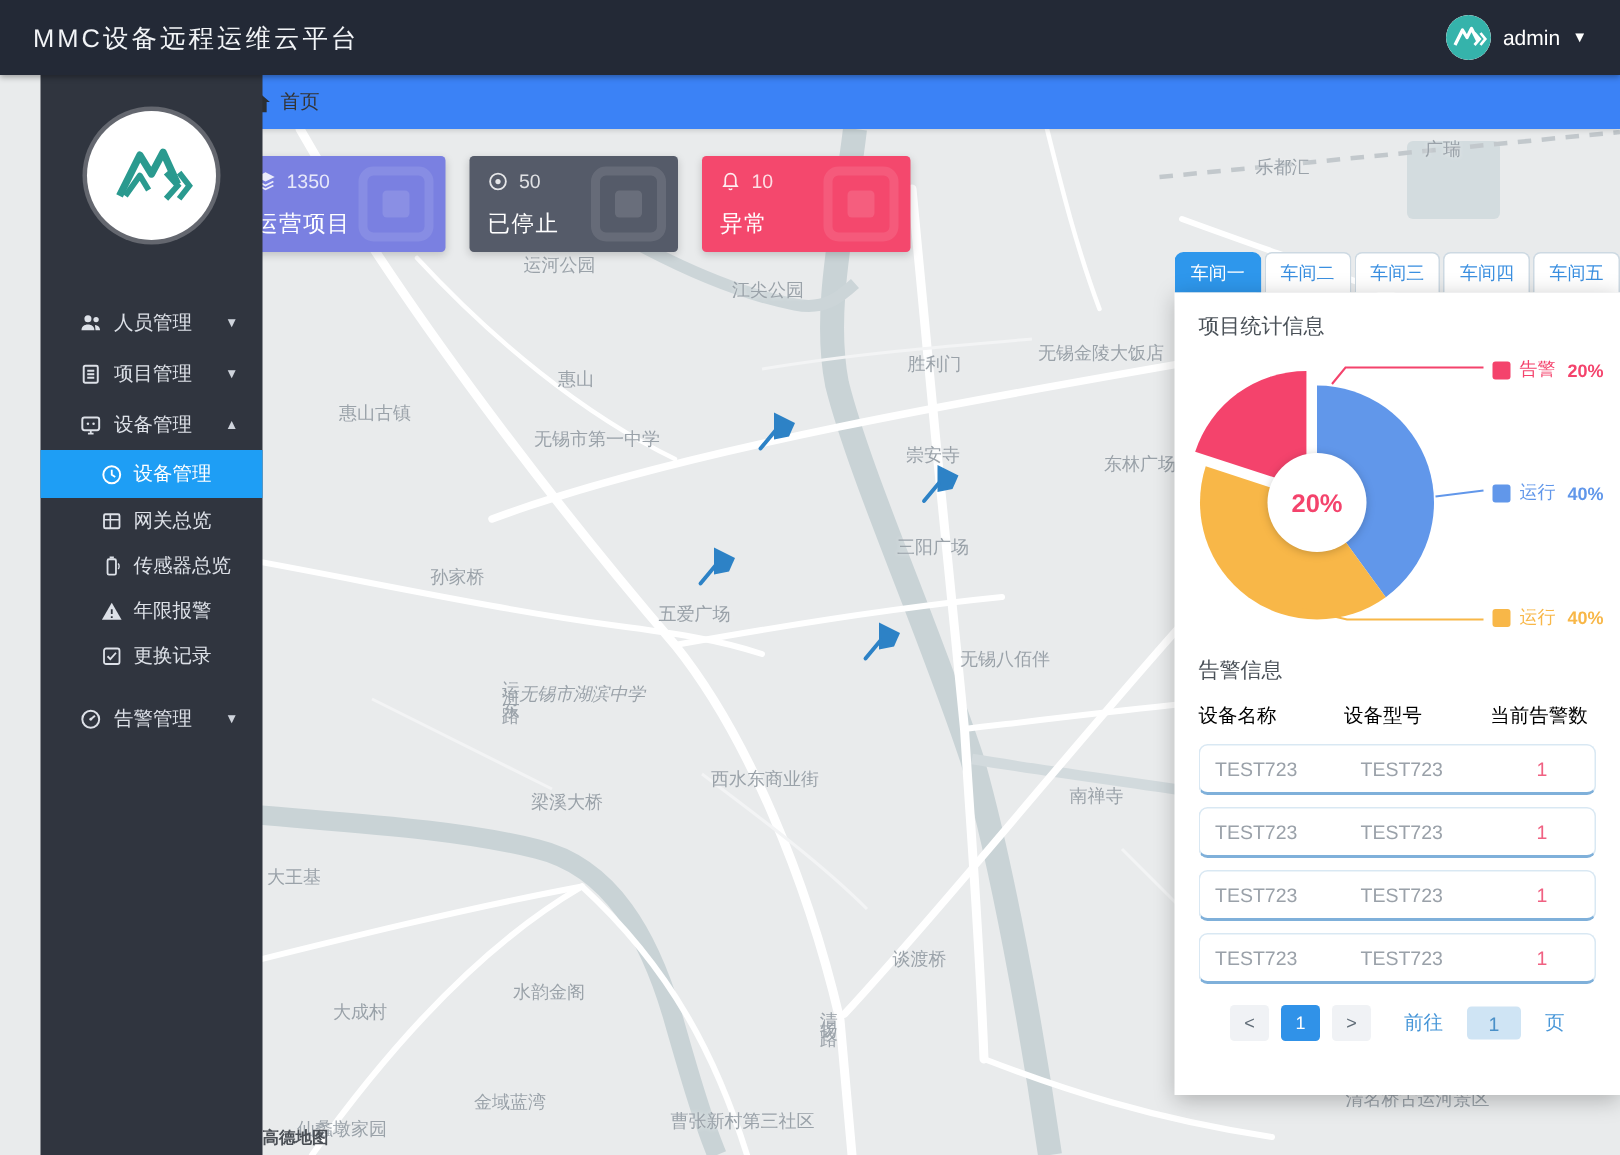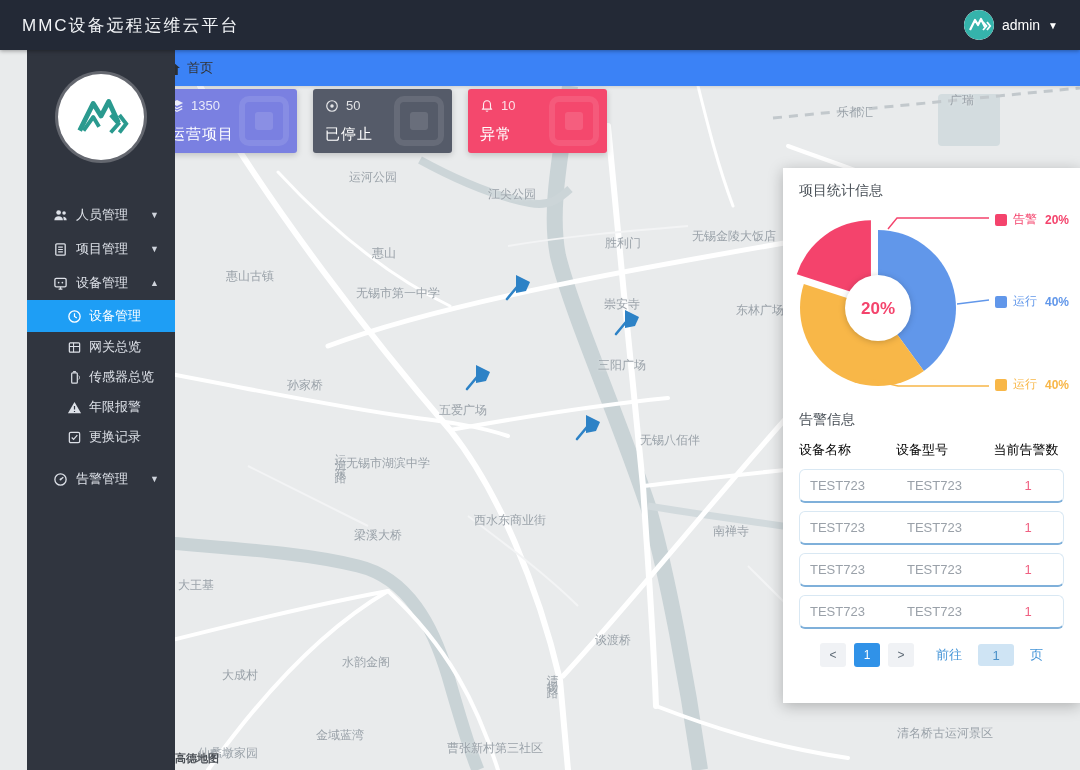--- a/index.html
+++ b/index.html
@@ -43,21 +43,21 @@
   .map { position:absolute; left:148px; top:86px; width:932px; height:684px;
     background:#e9ebec; overflow:hidden; }
   .map-label { position:absolute; transform:translate(-50%,-50%); color:#9aa2a9;
     font-size:12px; white-space:nowrap; pointer-events:none; text-shadow:0 0 3px #eceeef; }
   .map-label.vertical { writing-mode:vertical-rl; letter-spacing:6px; }
   .map-pin { position:absolute; width:30px; height:30px; transform:translate(-50%,-60%); cursor:pointer; }
   .map-attrib { position:absolute; left:8px; bottom:4px; display:flex; align-items:center; gap:4px;
     font-size:11px; font-weight:bold; color:#4a4f55; }
 
   
-  .cards { position:absolute; left:158px; top:89px; display:flex; gap:16px; z-index:20; }
+  .cards { position:absolute; left:158px; top:104px; display:flex; gap:16px; z-index:20; }
   .card { width:139px; height:64px; border-radius:3px; padding:9px 12px; position:relative;
     color:#fff; overflow:hidden; box-shadow:0 2px 6px rgba(0,0,0,.18); cursor:pointer; }
   .card-top { display:flex; align-items:center; gap:7px; font-size:13px; color:rgba(255,255,255,.82); }
   .card-top svg { width:14px; height:14px; }
   .card-label { margin-top:12px; font-size:15px; letter-spacing:1px; }
   .chip { position:absolute; right:8px; top:50%; transform:translateY(-50%);
     width:50px; height:50px; border:6px solid rgba(255,255,255,.10); border-radius:10px; }
   .chip::after { content:""; position:absolute; left:50%; top:50%; transform:translate(-50%,-50%);
     width:18px; height:18px; background:rgba(255,255,255,.12); border-radius:3px; }
 
@@ -147,21 +147,21 @@
         <span class="map-label" style="left: 475px; top: 157px;">胜利门</span>
         <span class="map-label" style="left: 586px; top: 150px;">无锡金陵大饭店</span>
         <span class="map-label" style="left: 474px; top: 218px;">崇安寺</span>
         <span class="map-label" style="left: 612px; top: 224px;">东林广场</span>
         <span class="map-label" style="left: 474px; top: 279px;">三阳广场</span>
         <span class="map-label" style="left: 157px; top: 299px;">孙家桥</span>
         <span class="map-label" style="left: 315px; top: 324px;">五爱广场</span>
         <span class="map-label" style="left: 10px; top: 282px;">市青</span>
         <span class="map-label" style="left: 14px; top: 314px;">中学</span>
         <span class="map-label vertical" style="left: 192px; top: 370px;">运河东路</span>
-        <span class="map-label" style="left: 240px; top: 377px;">无锡市湖滨中学</span>
+        <span class="map-label" style="left: 240px; top: 377px; font-style: italic;">无锡市湖滨中学</span>
         <span class="map-label" style="left: 522px; top: 354px;">无锡八佰伴</span>
         <span class="map-label" style="left: 362px; top: 434px;">西水东商业街</span>
         <span class="map-label" style="left: 583px; top: 445px;">南禅寺</span>
         <span class="map-label" style="left: 230px; top: 449px;">梁溪大桥</span>
         <span class="map-label" style="left: 48px; top: 499px;">大王基</span>
         <span class="map-label" style="left: 92px; top: 589px;">大成村</span>
         <span class="map-label" style="left: 218px; top: 576px;">水韵金阁</span>
         <span class="map-label" style="left: 192px; top: 649px;">金域蓝湾</span>
         <span class="map-label" style="left: 80px; top: 667px;">仙蠡墩家园</span>
         <span class="map-label" style="left: 347px; top: 662px;">曹张新村第三社区</span>
@@ -356,20 +356,27 @@
             <path d="M6.8 13.3a1.3 1.3 0 0 0 2.4 0" stroke="#fff" stroke-width="1.2" fill="none" opacity=".9"></path>
           </svg>
         <span>10</span>
       </div>
       <div class="card-label">异常</div>
       <div class="chip"></div>
     </div>
   </div>
 
   <div class="panel">
+    <div class="tabs">
+      <div class="tab active">车间一</div>
+      <div class="tab">车间二</div>
+      <div class="tab">车间三</div>
+      <div class="tab">车间四</div>
+      <div class="tab">车间五</div>
+    </div>
     <div class="panel-body">
       <div class="panel-h">项目统计信息</div>
 
       <div class="chart-area">
         <svg class="pie" id="pie-svg" width="297" height="205" viewBox="0 0 297 205">
             <path d="M95 104 L95 26 A78 78 0 0 1 140.84724967881291 167.1033255612459 Z" fill="#6197ea"></path>
             <path d="M95 104 L140.84724967881291 167.1033255612459 A78 78 0 0 1 20.817591728978016 79.89667443875412 Z" fill="#f8b748"></path>
             <path d="M87.94657697249032 94.29179606750063 L13.764168701468336 70.18847050625475 A78 78 0 0 1 87.9465769724903 16.291796067500627 Z" fill="#f4436c"></path>
             <polyline points="105,25 114,14 206,14" fill="none" stroke="#f4436c" stroke-width="1.4"></polyline>
             <polyline points="174,100 206,96" fill="none" stroke="#6197ea" stroke-width="1.4"></polyline>

